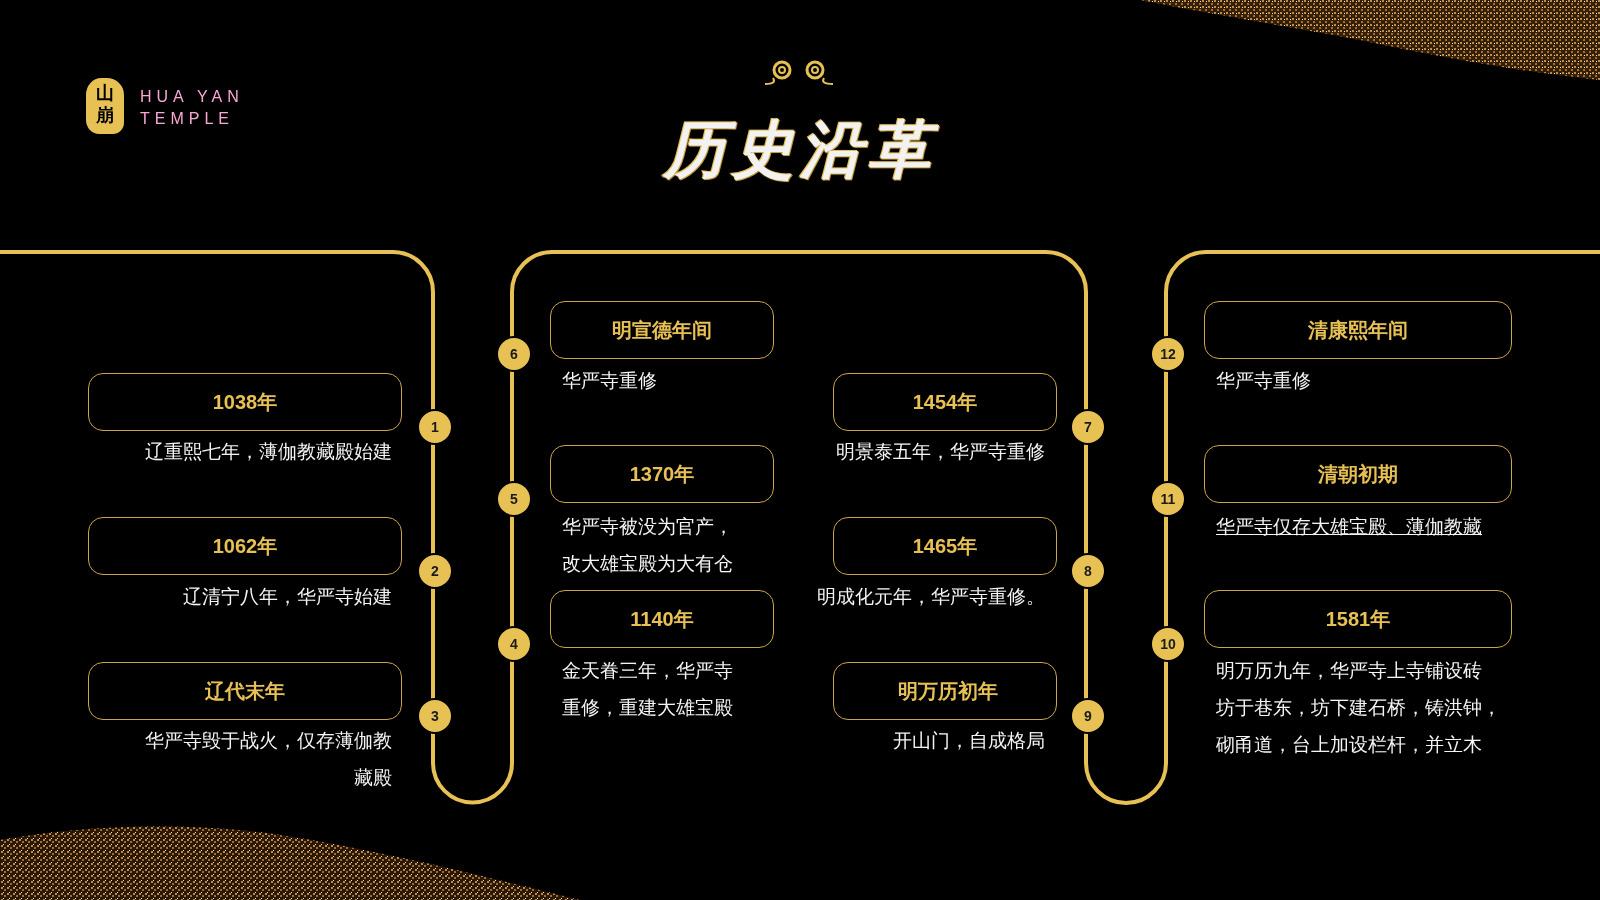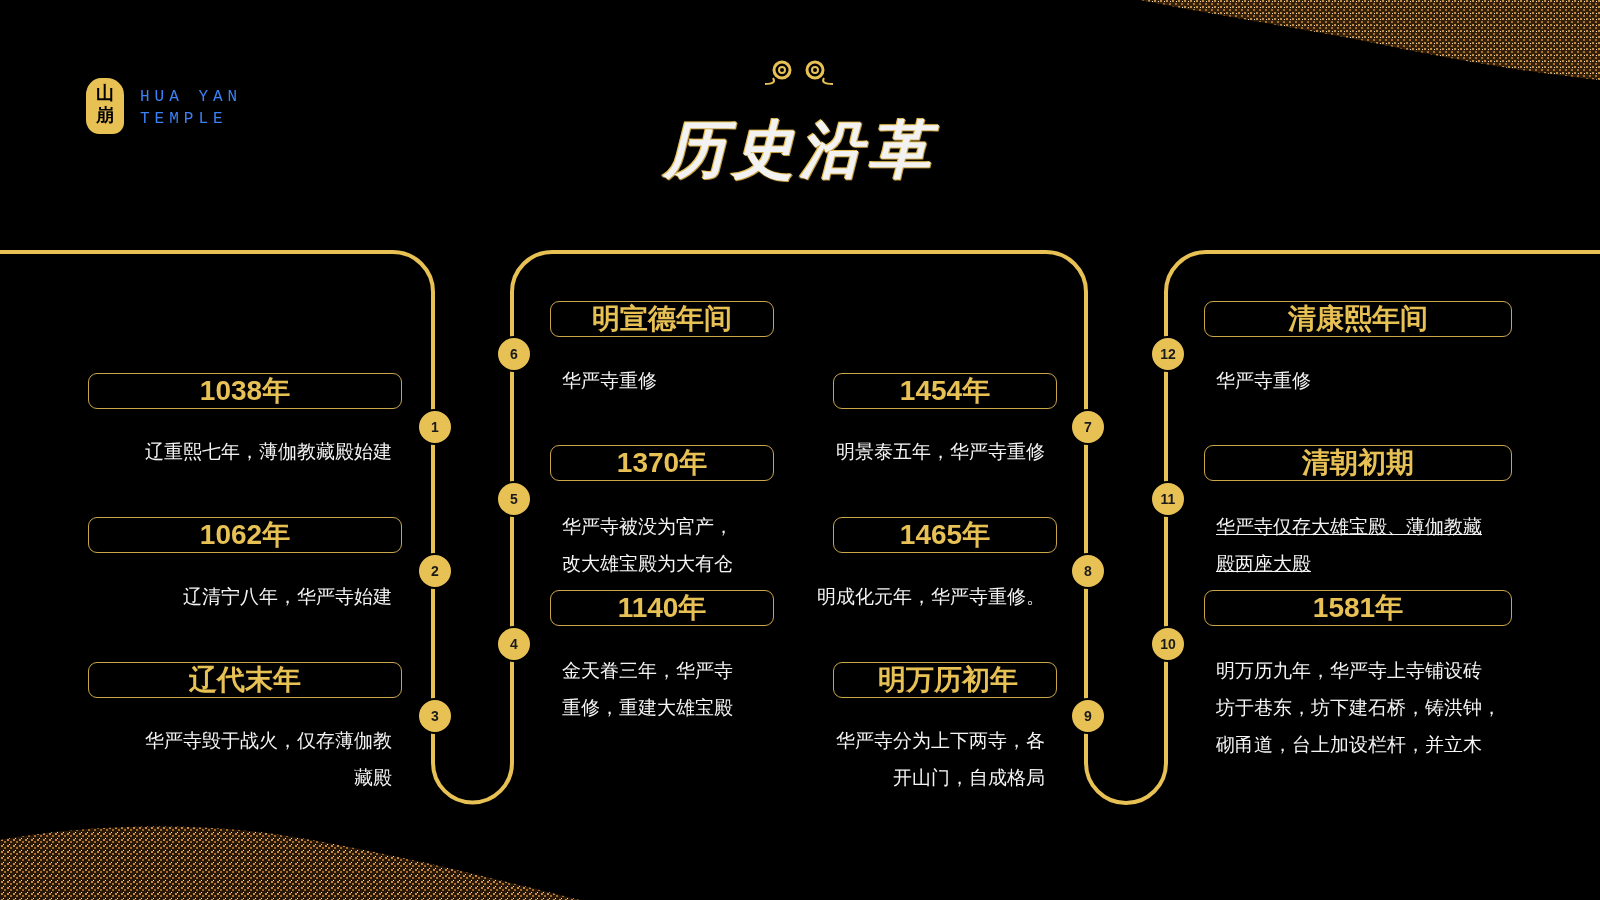--- a/index.html
+++ b/index.html
@@ -2,25 +2,25 @@
 <html><head>
 <meta charset="utf-8">
 <style>
   html, body { margin:0; padding:0; background:#000; }
   body { width:1600px; height:900px; position:relative; overflow:hidden; font-family:"DejaVu Sans","Liberation Sans",sans-serif; color:#fff; }
   .abs { position:absolute; }
   .glitter { position:absolute; }
   .logo { left:86px; top:78px; width:160px; height:60px; }
   .logo-seal { position:absolute; left:0; top:0; width:38px; height:56px; background:#E8C155; border-radius:40% 45% 30% 35% / 30% 30% 20% 25%; }
   .logo-seal span { position:absolute; left:3px; top:4px; width:32px; font-size:18px; line-height:22px; color:#000; text-align:center; font-weight:bold; font-family:"DejaVu Serif",serif; }
-  .logo-text { position:absolute; left:54px; top:8px; color:#3b82f6; font-family:Liberation Mono, monospace; font-size:16px; letter-spacing:5px; line-height:22px; }
+  .logo-text { position:absolute; left:54px; top:8px; color:#f9a8d4; font-family:Liberation Sans, sans-serif; font-size:16px; letter-spacing:5px; line-height:22px; }
   .title-orn { left:665px; top:56px; width:270px; height:30px; }
   .page-title { left:600px; top:108px; width:400px; text-align:center; font-size:62px; font-weight:bold; color:#f2f2f2; letter-spacing:6px; font-family:"DejaVu Serif",serif; text-shadow:0 0 2px #E8C155, 1px 1px 0 #b8923a, -1px -1px 0 #E8C155; font-style:italic; }
   .pipes { left:0; top:0; width:1600px; height:900px; }
-  .box { position:absolute; width:314px; height:36px; border:1.5px solid #c9a64a; border-radius:9px; box-sizing:border-box; display:flex; align-items:center; justify-content:center; color:#E8C155; font-weight:bold; font-size:28px; font-family:"Liberation Sans","DejaVu Sans",sans-serif; }
+  .box { position:absolute; width:314px; height:58px; border:1.5px solid #c9a64a; border-radius:15px; box-sizing:border-box; display:flex; align-items:center; justify-content:center; color:#E8C155; font-weight:bold; font-size:20px; font-family:"Liberation Sans","DejaVu Sans",sans-serif; }
   .box.w220 { width:224px; }
   .desc { position:absolute; font-size:19px; line-height:37px; color:#f4f4f4; font-family:"DejaVu Sans","Liberation Sans",sans-serif; }
   .desc.right { text-align:right; }
   .node { position:absolute; width:32px; height:32px; margin-left:-16px; margin-top:-16px; border-radius:50%; background:#E8C155; border:2px solid #000; box-sizing:content-box; color:#1a1a1a; font-weight:bold; font-size:14px; display:flex; align-items:center; justify-content:center; font-family:"Liberation Sans",sans-serif; }
 </style>
 </head>
 <body>
 
 <svg class="glitter" style="left:1100px;top:0;" width="500" height="90" viewBox="0 0 500 90">
   <defs>
@@ -116,33 +116,31 @@
   <div>明景泰五年，华严寺重修</div>
 </div>
 
 <div class="box w220" style="left:833px;top:517px;">1465年</div>
 <div class="desc right" style="left:780px;top:578px;width:265px;">
   <div>明成化元年，华严寺重修。</div>
 </div>
 
 <div class="box w220" style="left:833px;top:662px;padding-left:6px;">明万历初年</div>
 <div class="desc right" style="left:780px;top:722px;width:265px;">
-  <div>华严寺分为上下两寺，各</div>
   <div>开山门，自成格局</div>
 </div>
 
 <div class="box" style="left:1204px;top:301px;width:308px;">清康熙年间</div>
 <div class="desc" style="left:1216px;top:362px;width:320px;">
   <div>华严寺重修</div>
 </div>
 
 <div class="box" style="left:1204px;top:445px;width:308px;">清朝初期</div>
 <div class="desc" style="left:1216px;top:508px;width:320px;text-decoration:underline;">
   <div>华严寺仅存大雄宝殿、薄伽教藏</div>
-  <div>殿两座大殿</div>
 </div>
 
 <div class="box" style="left:1204px;top:590px;width:308px;">1581年</div>
 <div class="desc" style="left:1216px;top:652px;width:330px;">
   <div>明万历九年，华严寺上寺铺设砖</div>
   <div>坊于巷东，坊下建石桥，铸洪钟，</div>
   <div>砌甬道，台上加设栏杆，并立木</div>
 </div>
 
 <div class="node" style="left:433px;top:425px;">1</div>

